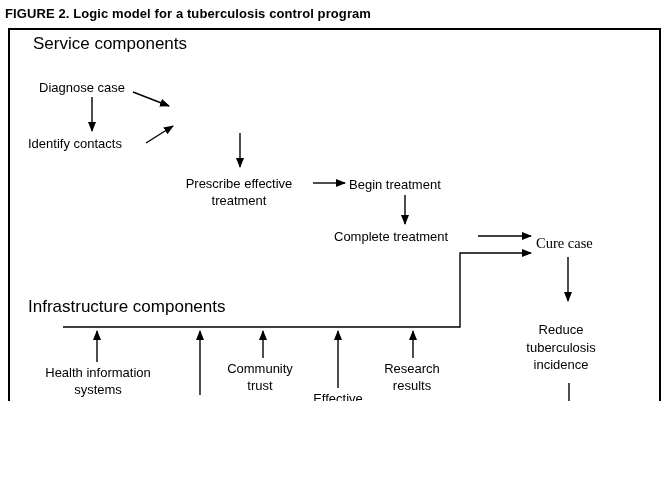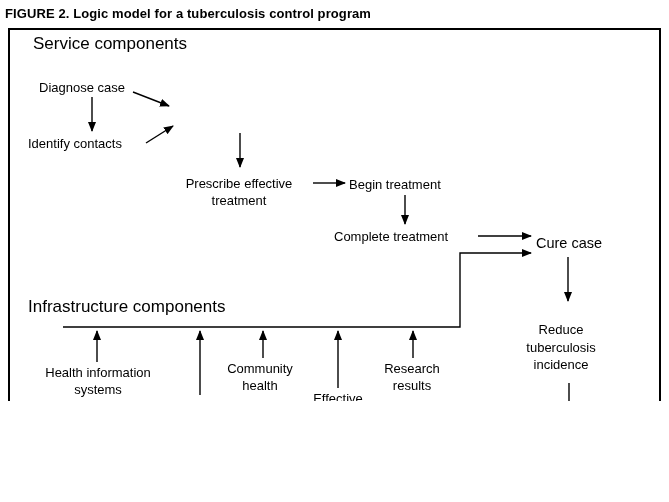--- a/index.html
+++ b/index.html
@@ -57,21 +57,21 @@
     width: 669px;
     height: 502px;
     pointer-events: none;
   }
   .node-identify-case      { left: 39px;  top: 80px; }
   .node-identify-contacts  { left: 28px;  top: 136px; }
   .node-diagnose-disease   { left: 176px; top: 112px; }
   .node-prescribe          { left: 164px; top: 176px; width: 150px; }
   .node-begin              { left: 349px; top: 177px; }
   .node-complete           { left: 334px; top: 229px; }
-  .node-cure               { left: 536px; top: 234px; font-size: 14.5px; }
+  .node-cure               { left: 536px; top: 234px; font-size: 14.5px; font-family: Liberation Serif, serif; }
   .node-reduce             { left: 516px; top: 321px; width: 90px;  line-height: 1.35; }
   .node-improve            { left: 493px; top: 440px; width: 150px; }
   .node-health-info        { left: 28px;  top: 365px; width: 140px; }
   .node-trained-staff      { left: 144px; top: 398px; }
   .node-community-trust    { left: 220px; top: 361px; width: 80px; }
   .node-effective-org      { left: 292px; top: 391px; width: 92px; }
   .node-research-results   { left: 376px; top: 361px; width: 72px; }
 </style>
 </head>
 <body>
@@ -104,21 +104,21 @@
 tuberculosis
 incidence</div>
 
 
   <div class="node node-health-info center">Health information
 systems</div>
 
   <div class="node node-trained-staff">Trained staff</div>
 
   <div class="node node-community-trust center">Community
-health</div>
+trust</div>
 
   <div class="node node-effective-org center">Effective
 organization</div>
 
   <div class="node node-research-results center">Research
 results</div>
 
   <svg class="arrows" viewBox="0 0 669 502" xmlns="http://www.w3.org/2000/svg">
     <defs>
       <marker id="ah" markerUnits="userSpaceOnUse" markerWidth="10" markerHeight="8" refX="9" refY="4" orient="auto">

